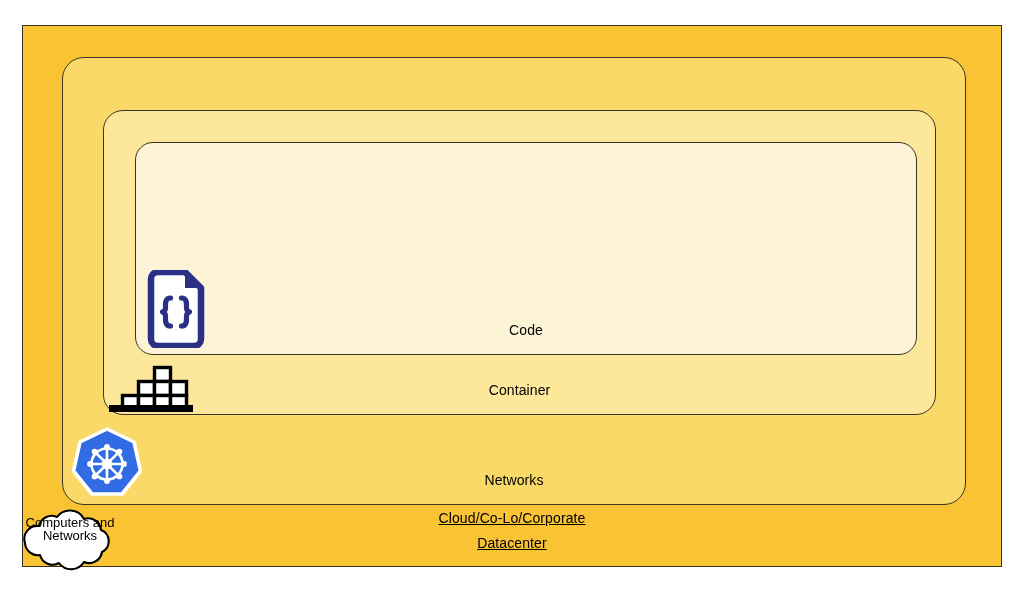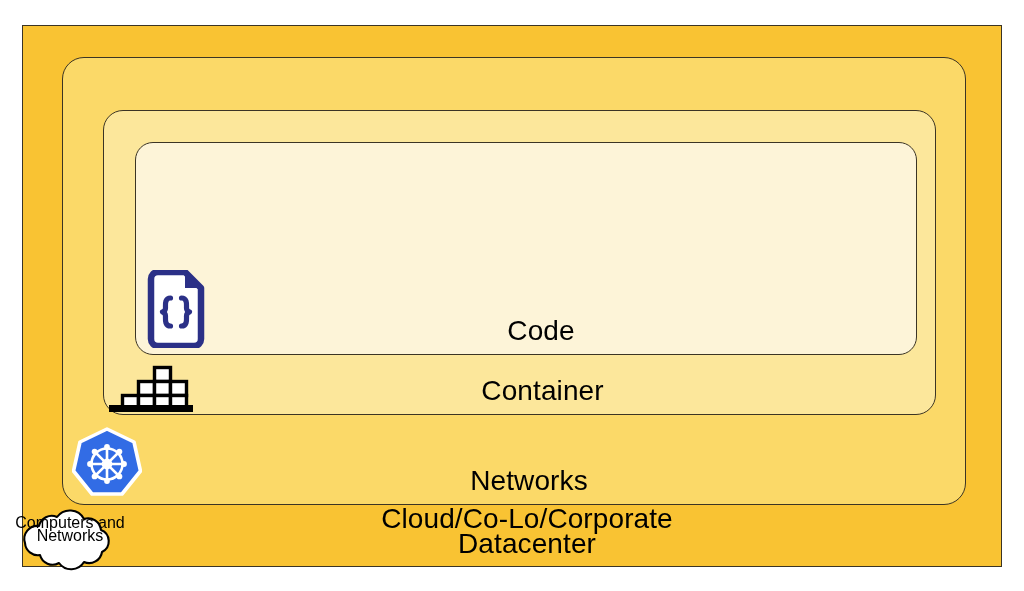--- a/index.html
+++ b/index.html
@@ -48,33 +48,33 @@
   .layer-code {
     left: 135px;  top: 142px;
     width: 782px; height: 213px;
     background: #fdf4d8;
     border-radius: 18px;
   }
 
   
   .caption {
     position: absolute;
-    left: 15px;
+    left: 0;
     width: 100%;
     text-align: center;
     color: #000000;
-    font-size: 28px;
+    font-size: 14px;
     line-height: 25px;
     letter-spacing: 0.1px;
     white-space: pre-line;
   }
   .caption-code      { bottom: 11px; }
-  .caption-container { bottom: 11px; padding-left: 8px; }
+  .caption-container { bottom: 11px; }
   .caption-cluster   { bottom: 11px; }
-  .caption-datacenter{ bottom: 10px; }
+  .caption-datacenter{ bottom: 10px; text-decoration: underline; }
 
   
   .icon-code {
     position: absolute;
     left: 144px;
     top: 270px;
     width: 64px;
     height: 78px;
   }
   
@@ -100,21 +100,21 @@
     top: 504px;
     width: 116px;
     height: 72px;
   }
   .cloud-label {
     position: absolute;
     left: 12px;
     top: 516px;
     width: 116px;
     text-align: center;
-    font-size: 16px;
+    font-size: 13px;
     line-height: 13px;
     color: #000000;
     white-space: pre-line;
     pointer-events: none;
   }
 </style>
 </head>
 <body>
 
 <div id="canvas">

